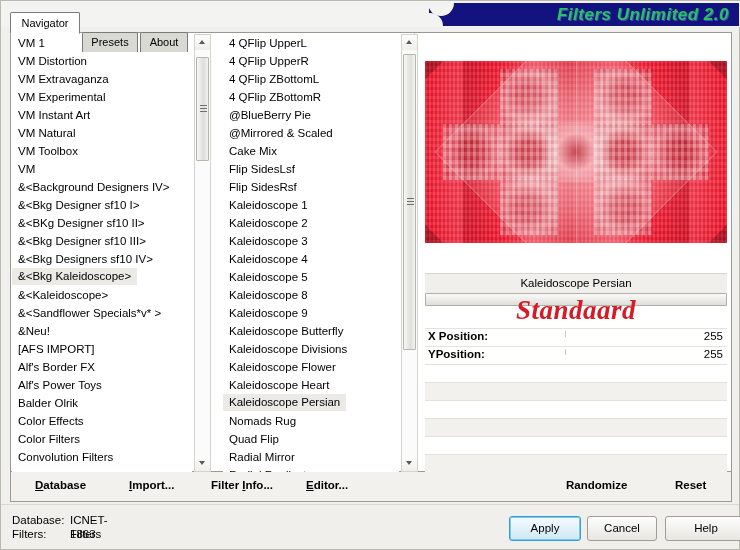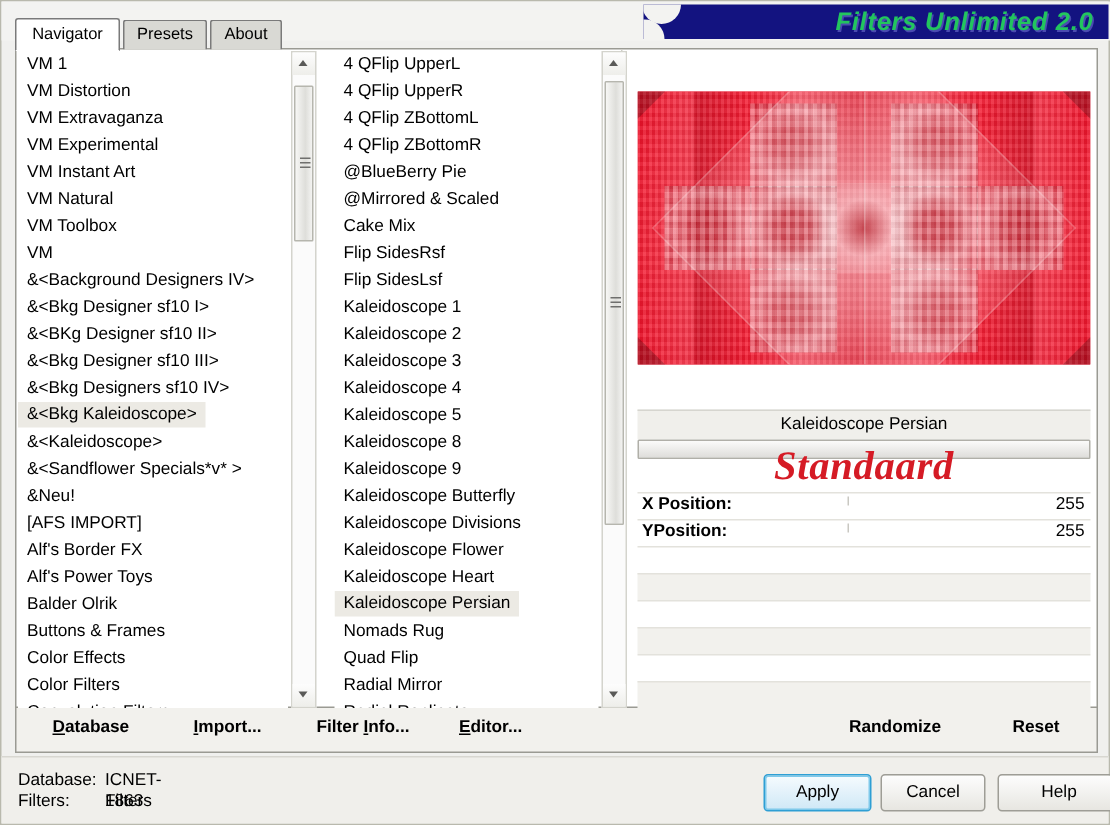--- a/index.html
+++ b/index.html
@@ -65,20 +65,21 @@
   }
   .tab.active{
     background:#ffffff;
     top:-1px;height:22px;line-height:20px;
     z-index:3;
     border-bottom:1px solid #ffffff;
   }
   .tab.inactive{
     background:#d9d9d4;
     z-index:1;
+    margin-top:19px;
   }
   #tab-0{left:0;width:70px;}
   #tab-1{left:72px;width:56px;}
   #tab-2{left:130px;width:48px;}
 
   
   .panel{
     position:absolute;left:9px;top:31px;width:722px;height:440px;
     background:#ffffff;
     border:1px solid #9a9a93;
@@ -367,23 +368,20 @@
       <div class="list-row-sel">
         <div class="list-item">Alf's Border FX</div>
       </div>
       <div class="list-row-sel">
         <div class="list-item">Alf's Power Toys</div>
       </div>
       <div class="list-row-sel">
         <div class="list-item">Balder Olrik</div>
       </div>
       <div class="list-row-sel">
-        <div class="list-item">Buttons &amp; Frames</div>
-      </div>
-      <div class="list-row-sel">
         <div class="list-item">Color Effects</div>
       </div>
       <div class="list-row-sel">
         <div class="list-item">Color Filters</div>
       </div>
       <div class="list-row-sel">
         <div class="list-item">Convolution Filters</div>
       </div>
     </div>
   <div class="scrollbar" id="sb-left">
@@ -418,24 +416,24 @@
       <div class="list-row-sel">
         <div class="list-item">@BlueBerry Pie</div>
       </div>
       <div class="list-row-sel">
         <div class="list-item">@Mirrored &amp; Scaled</div>
       </div>
       <div class="list-row-sel">
         <div class="list-item">Cake Mix</div>
       </div>
       <div class="list-row-sel">
+        <div class="list-item">Flip SidesLsf</div>
+      </div>
+      <div class="list-row-sel">
         <div class="list-item">Flip SidesRsf</div>
-      </div>
-      <div class="list-row-sel">
-        <div class="list-item">Flip SidesLsf</div>
       </div>
       <div class="list-row-sel">
         <div class="list-item">Kaleidoscope 1</div>
       </div>
       <div class="list-row-sel">
         <div class="list-item">Kaleidoscope 2</div>
       </div>
       <div class="list-row-sel">
         <div class="list-item">Kaleidoscope 3</div>
       </div>

